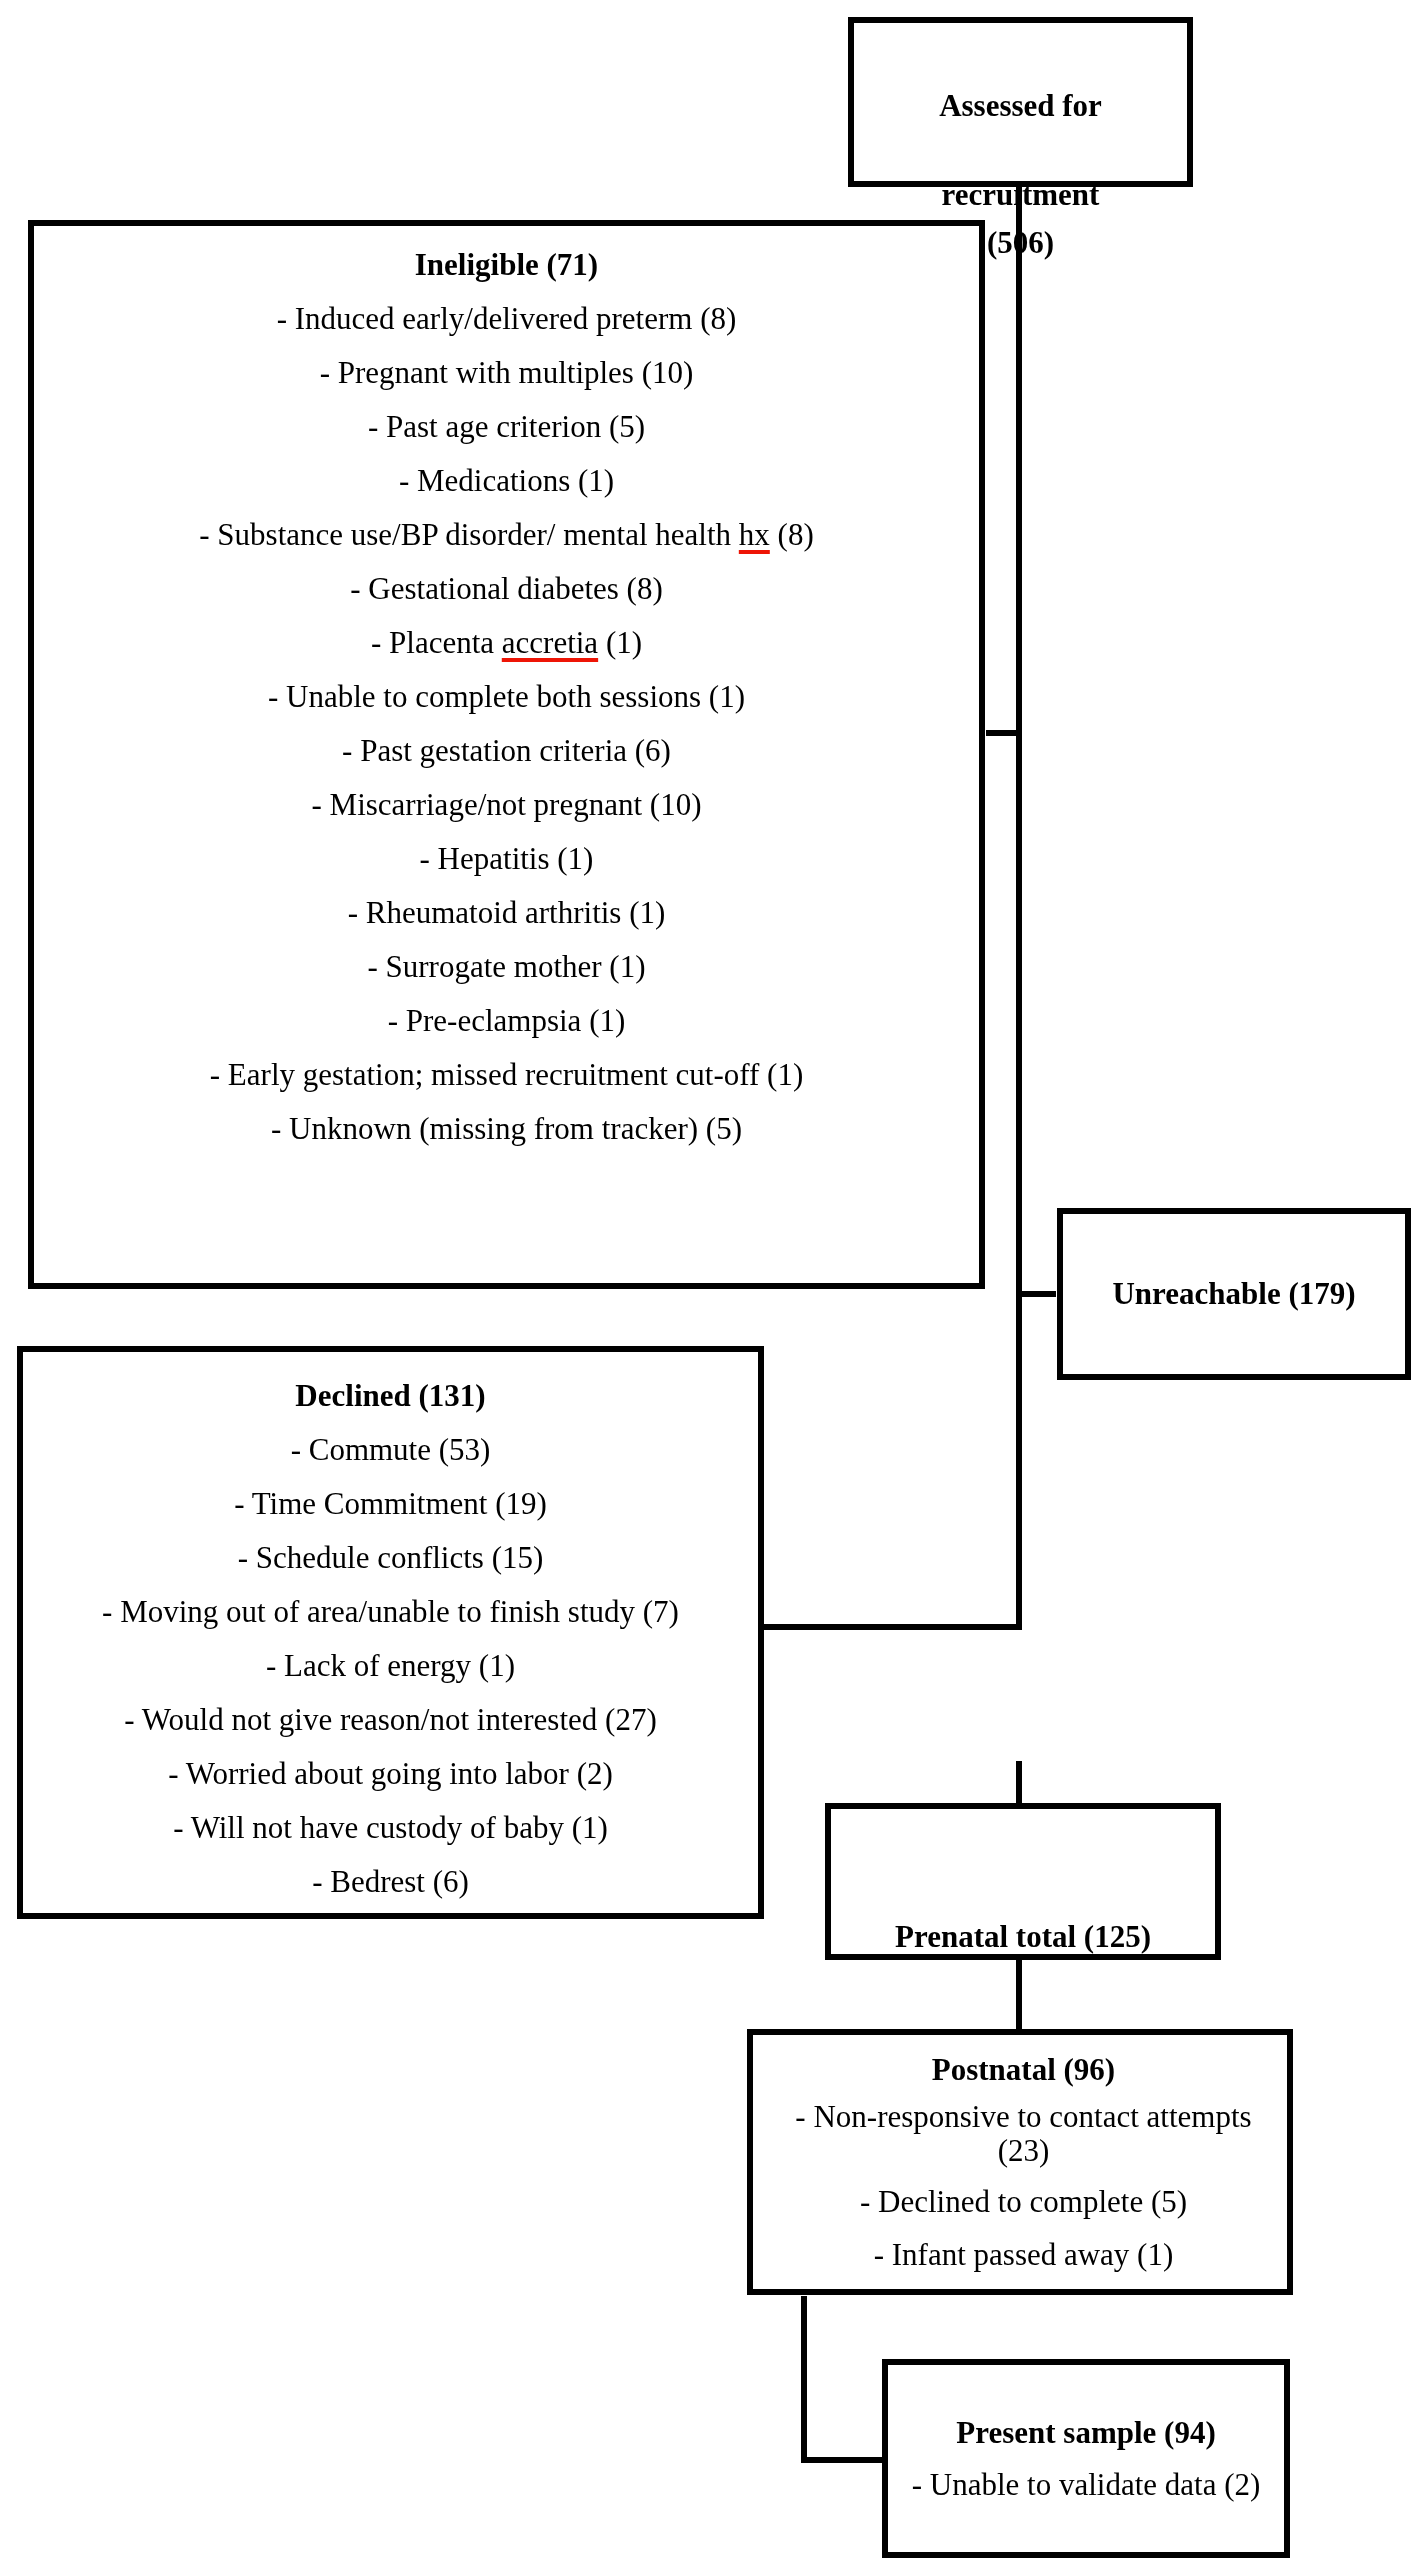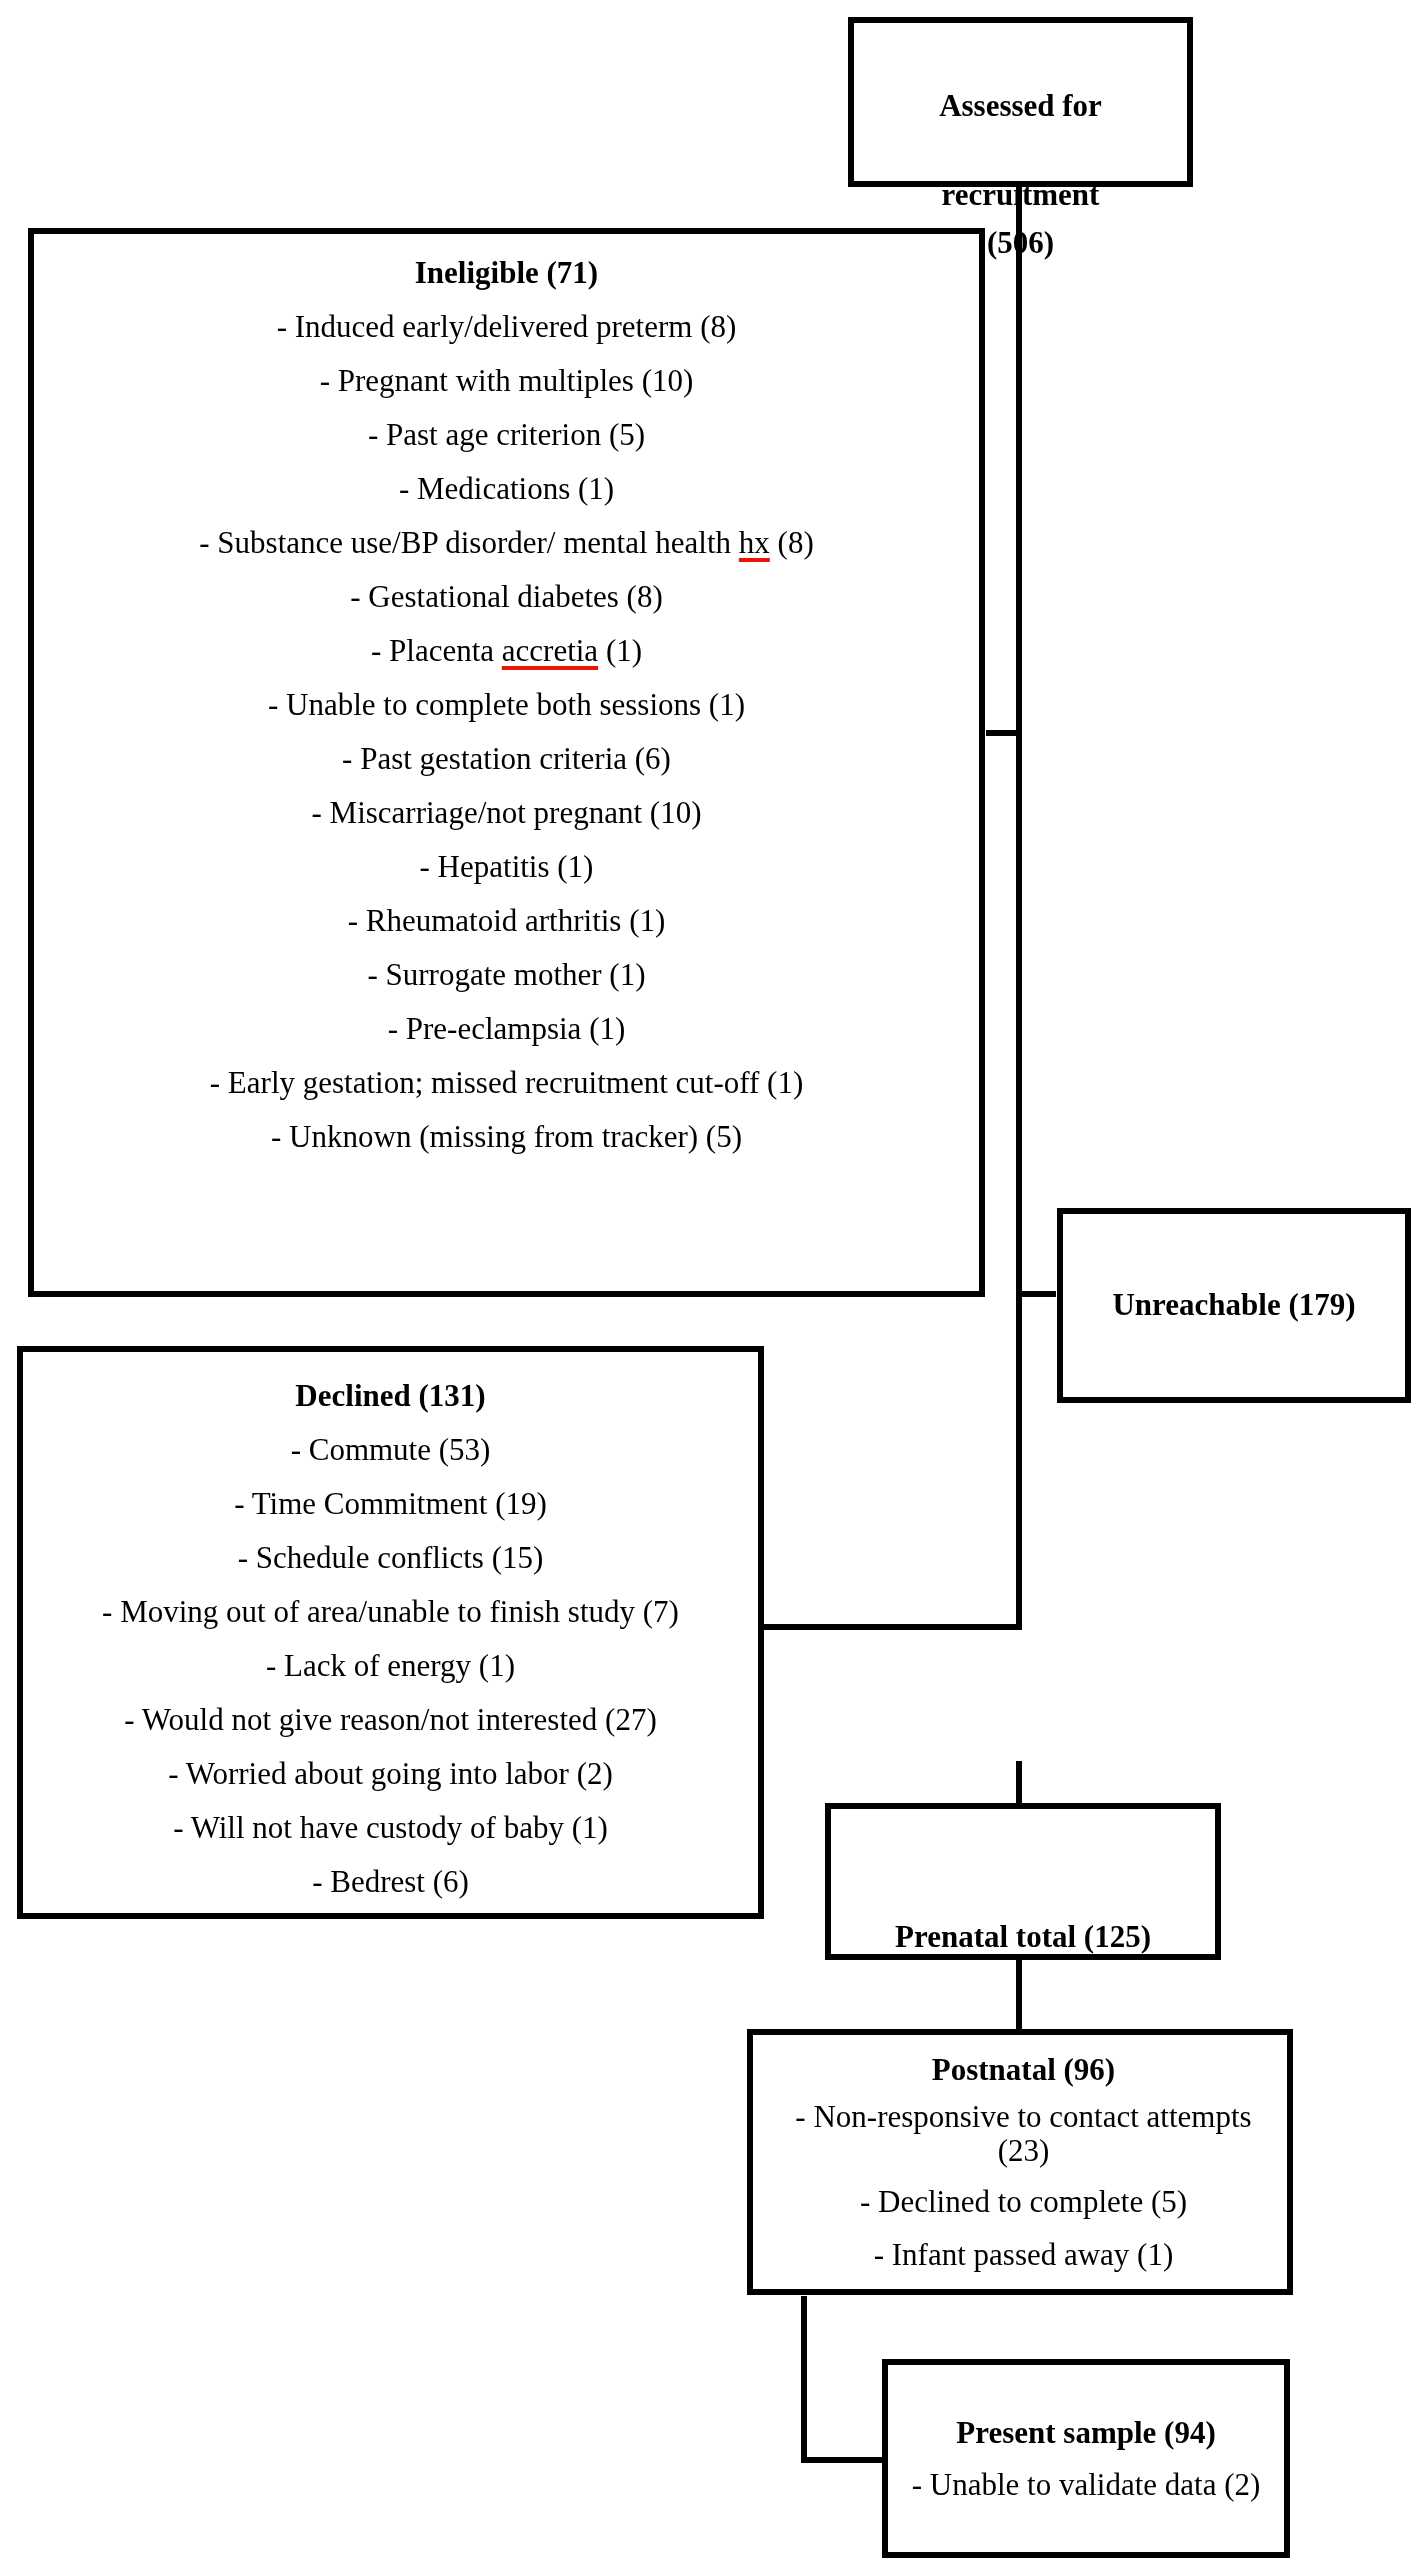--- a/index.html
+++ b/index.html
@@ -9,24 +9,24 @@
   .box{position:absolute;box-sizing:border-box;border:6.1px solid #000;background:#fff;
        text-align:center;font-size:31px;line-height:1.1;}
   .box-title{font-weight:bold;}
   .line{white-space:nowrap;}
 
   
   #box-assessed{left:848px;top:17px;width:345px;height:170px;padding-top:13.8px;}
   #box-assessed .t-line{line-height:41px;margin-top:48px;}
   #box-assessed .count{line-height:41px;margin-top:6.9px;font-weight:bold;}
 
-  #box-ineligible{left:28px;top:228px;width:957px;height:1069px;padding-top:12.3px;}
+  #box-ineligible{left:28px;top:220px;width:957px;height:1069px;padding-top:12.3px;}
   #box-ineligible .line{line-height:54px;}
 
-  #box-unreachable{left:1057px;top:1208px;width:354px;height:195px;
+  #box-unreachable{left:1057px;top:1208px;width:354px;height:172px;
                    display:flex;flex-direction:column;justify-content:center;}
 
   #box-declined{left:17px;top:1346px;width:747px;height:573px;padding-top:17px;}
   #box-declined .line{line-height:54px;}
 
   #box-prenatal{left:825px;top:1803px;width:396px;height:157px;
                 display:flex;flex-direction:column;justify-content:flex-end;}
 
   #box-postnatal{left:747px;top:2029px;width:546px;height:266px;padding-top:6.1px;padding-left:7px;}
   #box-postnatal .box-title{line-height:47px;}

